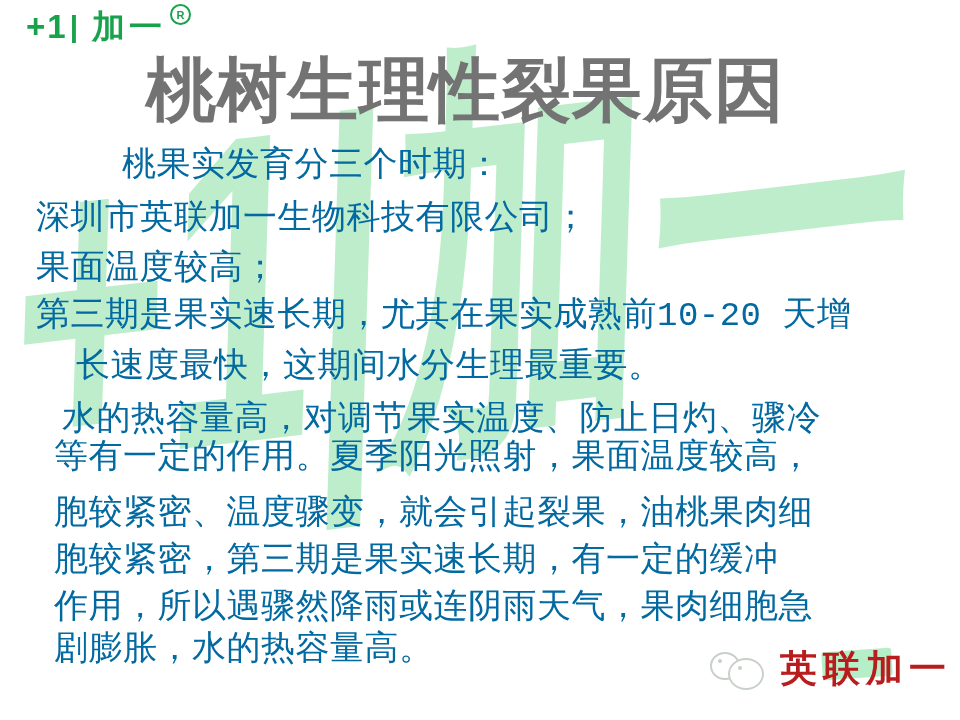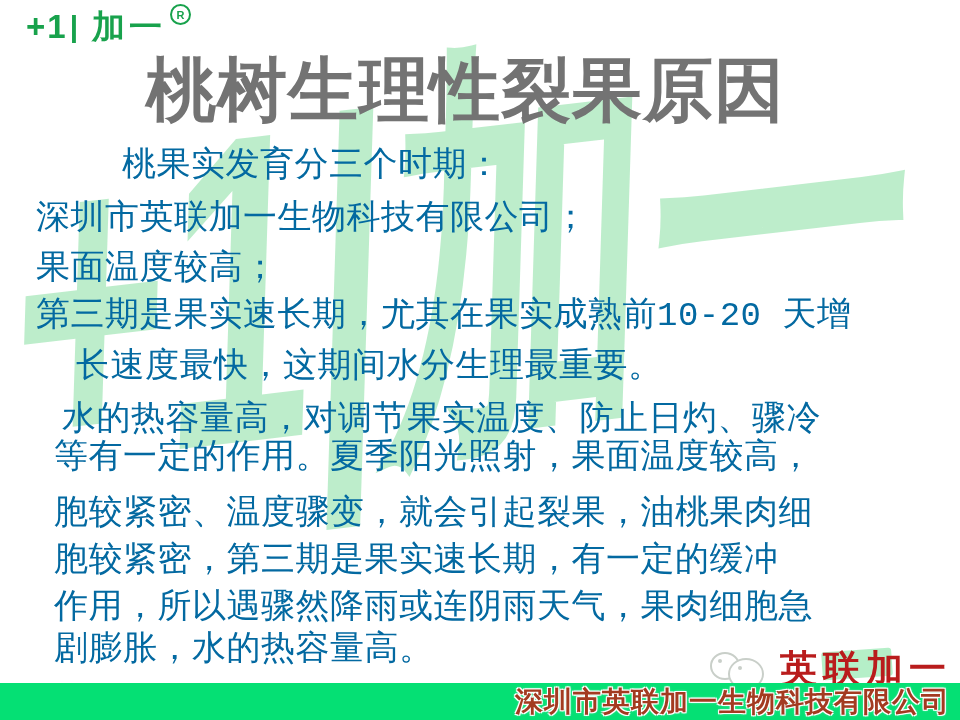--- a/index.html
+++ b/index.html
@@ -120,17 +120,14 @@
     <span class="gray-blotch"></span>
     <span class="mascot">
       <span class="c1"></span>
         <span class="c2"></span>
       <span class="e1"></span>
         <span class="e2"></span>
     </span>
     <span class="gray-text">英联加一</span>
   </div>
 
-  <div class="footer-bar">
-    <span class="company">深圳市英联加一生物科技有限公司</span>
-  </div>
 
 </div>
 
 </body></html>

